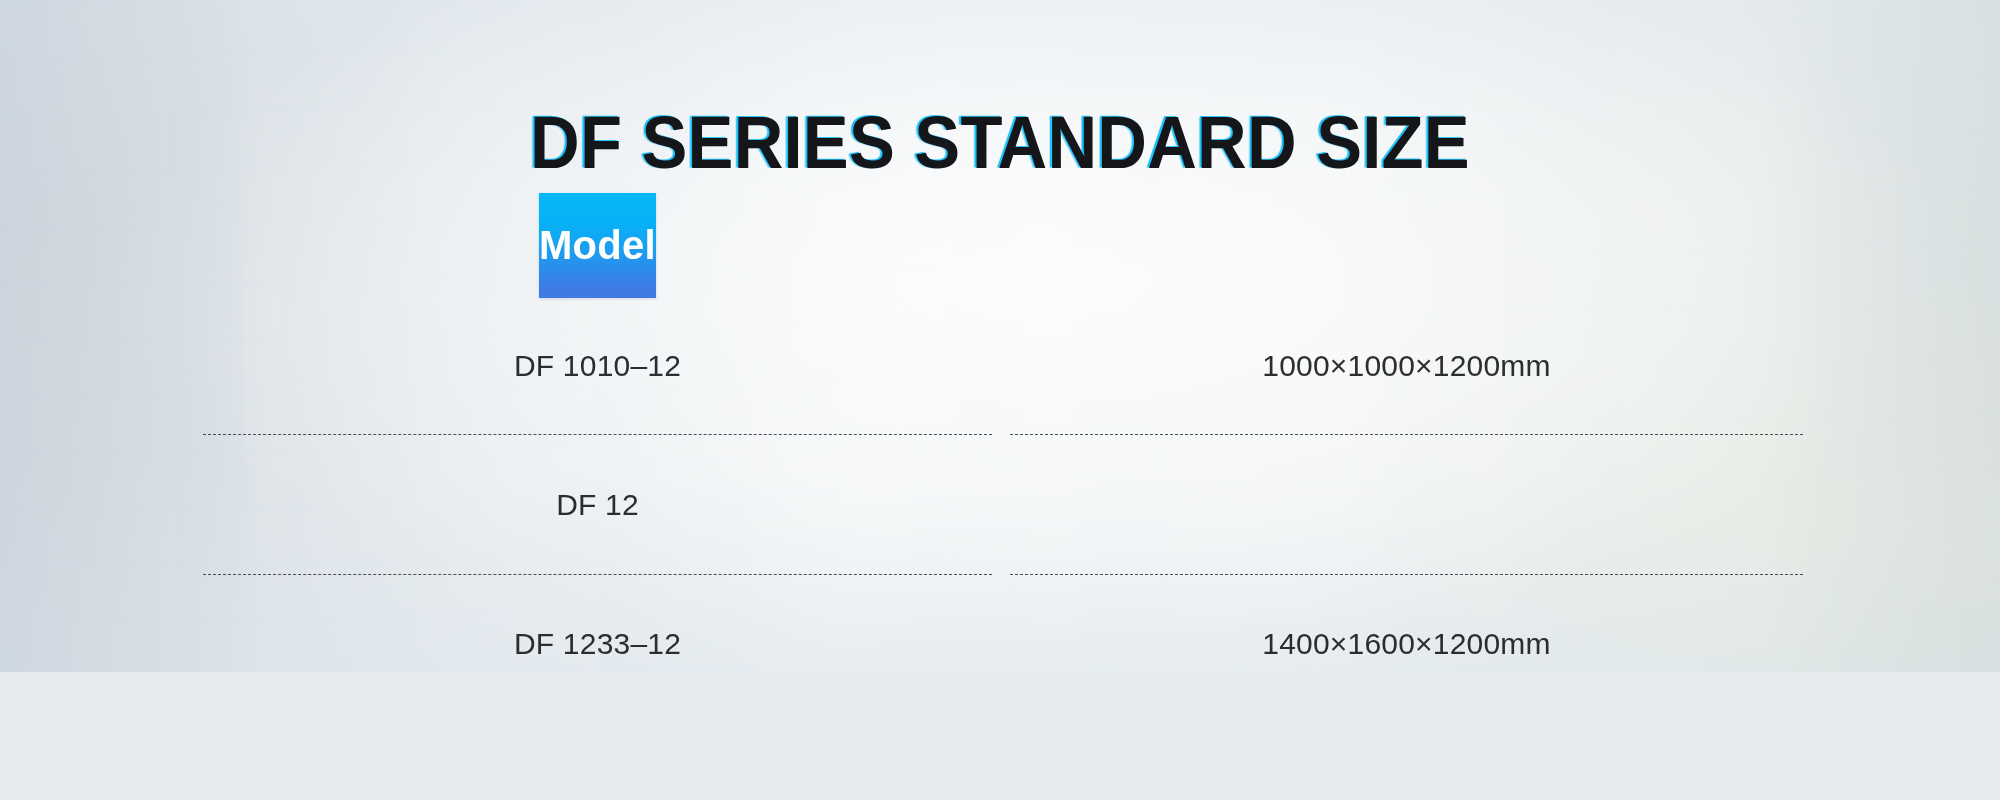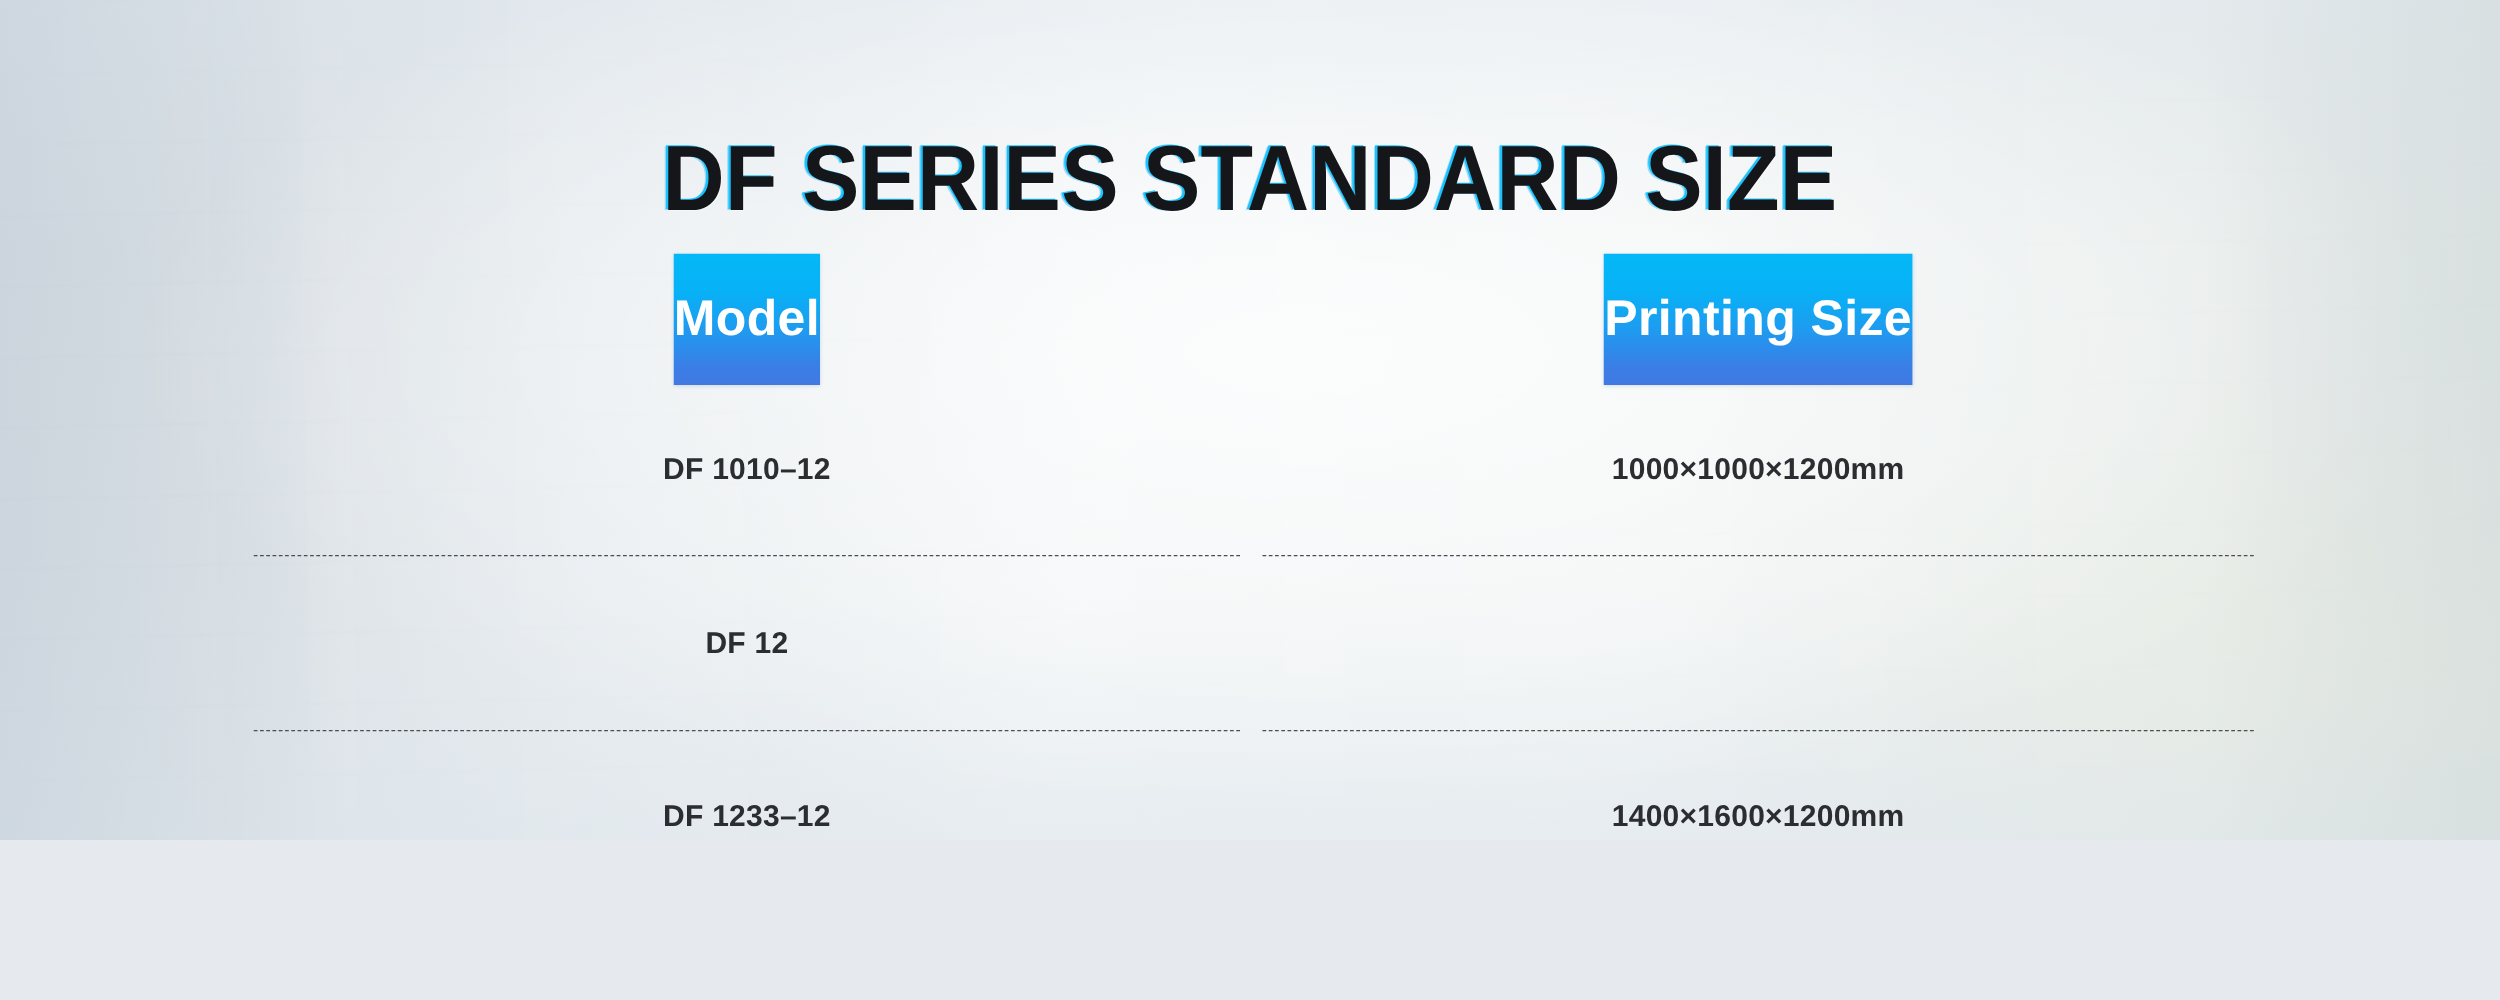--- a/index.html
+++ b/index.html
@@ -117,21 +117,21 @@
       -2px -1px 0 rgba(0, 190, 255, 0.85),
       -3px 0px 0 rgba(0, 170, 245, 0.35),
        1px  1px 0 rgba(255, 255, 255, 0.30);
     white-space: nowrap;
   }
 
   
   .table {
     position: absolute;
     left: 203px;
-    top: 203px;
+    top: 193px;
     width: 1600px;
   }
   .trow {
     display: flex;
     width: 100%;
   }
   .tcell {
     box-sizing: border-box;
     display: flex;
     align-items: center;
@@ -162,22 +162,22 @@
     box-shadow: 0 1px 3px rgba(40, 90, 150, 0.18);
   }
 
   
   .tbody-row { height: 134px; }
   .tbody-row .cellbox {
     height: 134px;
     display: flex;
     align-items: center;
     justify-content: center;
-    font-size: 24px;
-    font-weight: 700;
+    font-size: 30px;
+    font-weight: 400;
     color: #2b2d30;
     letter-spacing: 0.2px;
   }
   .tbody-row.r1 { height: 136px; }
   .tbody-row.r2 { height: 138px; }
   .tbody-row.r3 { height: 136px; }
   .tbody-row.r1 .cellbox { height: 136px; }
   .tbody-row.r2 .cellbox { height: 138px; }
   .tbody-row.r3 .cellbox { height: 136px; }
 
@@ -268,23 +268,20 @@
 
     <h1 class="title">DF SERIES STANDARD SIZE</h1>
 
     <div class="table">
 
       <div class="trow thead">
         <div class="tcell col-a">
           <div class="hbox">Model</div>
         </div>
         <div class="col-gap"></div>
-        <div class="tcell col-b">
-          <div class="hbox">Printing Size</div>
-        </div>
       </div>
 
       <div class="trow tbody-row r1">
         <div class="tcell col-a">
           <div class="cellbox">DF 1010–12</div>
         </div>
         <div class="col-gap"></div>
         <div class="tcell col-b">
           <div class="cellbox">1000×1000×1200mm</div>
         </div>

